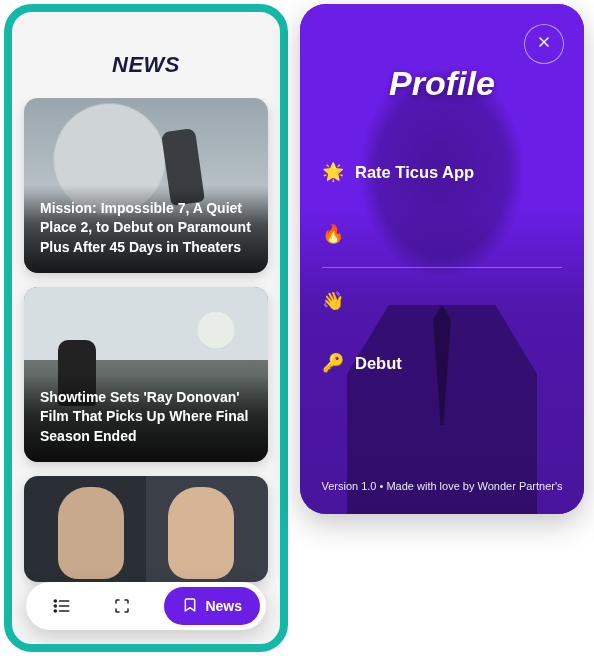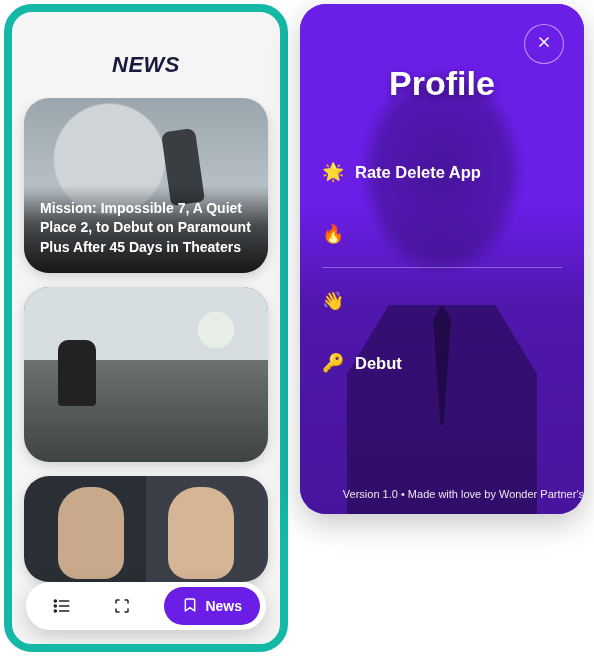--- a/index.html
+++ b/index.html
@@ -39,21 +39,21 @@
     overflow: hidden;
     padding: 0 12px;
     display: flex;
     flex-direction: column;
     gap: 14px;
   }
   .news-card {
     position: relative;
     width: 100%;
     height: 175px;
-    border-radius: 25px;
+    border-radius: 14px;
     overflow: hidden;
     box-shadow: 0 4px 12px rgba(0,0,0,0.15);
   }
   .news-card.short { height: 106px; }
   .news-card .img-placeholder {
     position: absolute;
     inset: 0;
   }
   .news-card .overlay {
     position: absolute;
@@ -216,20 +216,21 @@
     align-items: center;
     justify-content: center;
     z-index: 5;
   }
   .profile-title {
     position: relative;
     z-index: 3;
     text-align: center;
     font-size: 34px;
     font-weight: 800;
+    font-style: italic;
     margin-top: 38px;
     text-shadow: 0 2px 6px rgba(0,0,0,0.35);
   }
   .profile-menu {
     position: relative;
     z-index: 3;
     margin-top: 38px;
     display: flex;
     flex-direction: column;
   }
@@ -242,22 +243,22 @@
     font-weight: 700;
   }
   .p-item .emoji { font-size: 18px; width:20px; text-align:center; }
   .divider {
     height: 1px;
     background: rgba(255,255,255,0.32);
     margin: 2px 0;
   }
   .footer {
     position: absolute;
-    left: 0; right: 0; bottom: 14px;
-    text-align: right;
+    left: 0; right: 0; bottom: 22px;
+    text-align: center;
     font-size: 11px;
     font-weight: 500;
     color: rgba(255,255,255,0.9);
     z-index: 3;
   }
 </style>
 </head>
 <body>
 
 <div class="phone-left">
@@ -266,20 +267,23 @@
   <div class="news-list">
     <div class="news-card">
       <div class="img-placeholder ph1"></div>
       <div class="overlay">
         <div class="news-title">Mission: Impossible 7, A Quiet Place 2, to Debut on Paramount Plus After 45 Days in Theaters</div>
       </div>
     </div>
 
     <div class="news-card">
       <div class="img-placeholder ph2"></div>
+      <div class="overlay">
+        <div class="news-title">Showtime Sets 'Ray Donovan' Film That Picks Up Where Final Season Ended</div>
+      </div>
     </div>
 
     <div class="news-card short">
       <div class="img-placeholder ph3"></div>
     </div>
   </div>
 
   <div class="bottom-bar">
     <div class="bb-icon">
       <svg width="20" height="20" viewBox="0 0 24 24" fill="none" stroke="currentColor" stroke-width="2" stroke-linecap="round">
@@ -320,21 +324,21 @@
         <line x1="18" y1="6" x2="6" y2="18"></line>
       </svg>
     </span>
   </div>
 
   <div class="profile-title">Profile</div>
 
   <div class="profile-menu">
     <div class="p-item">
       <span class="emoji">🌟</span>
-      <span>Rate Delete App</span>
+      <span>Rate Ticus App</span>
     </div>
     <div class="p-item">
       <span class="emoji">🔥</span>
     </div>
     <div class="divider"></div>
     <div class="p-item">
       <span class="emoji">👋</span>
     </div>
     <div class="p-item">
       <span class="emoji">🔑</span>

